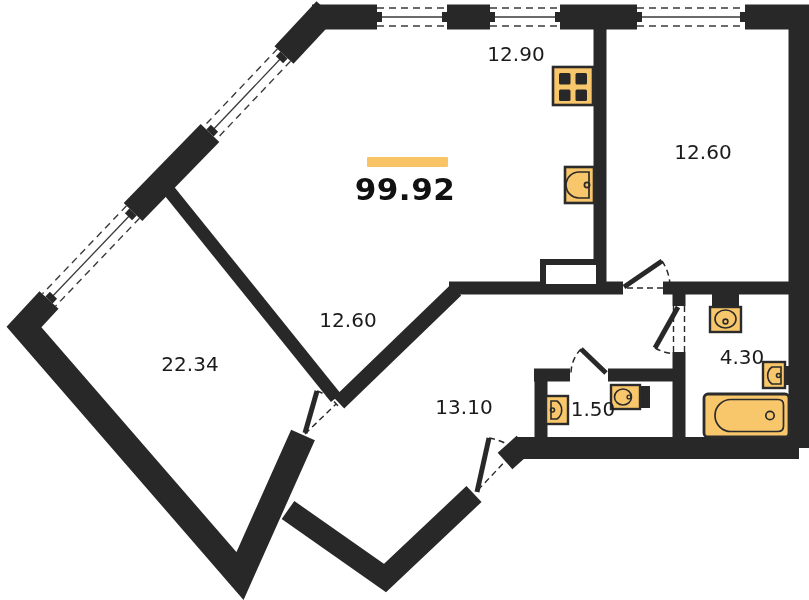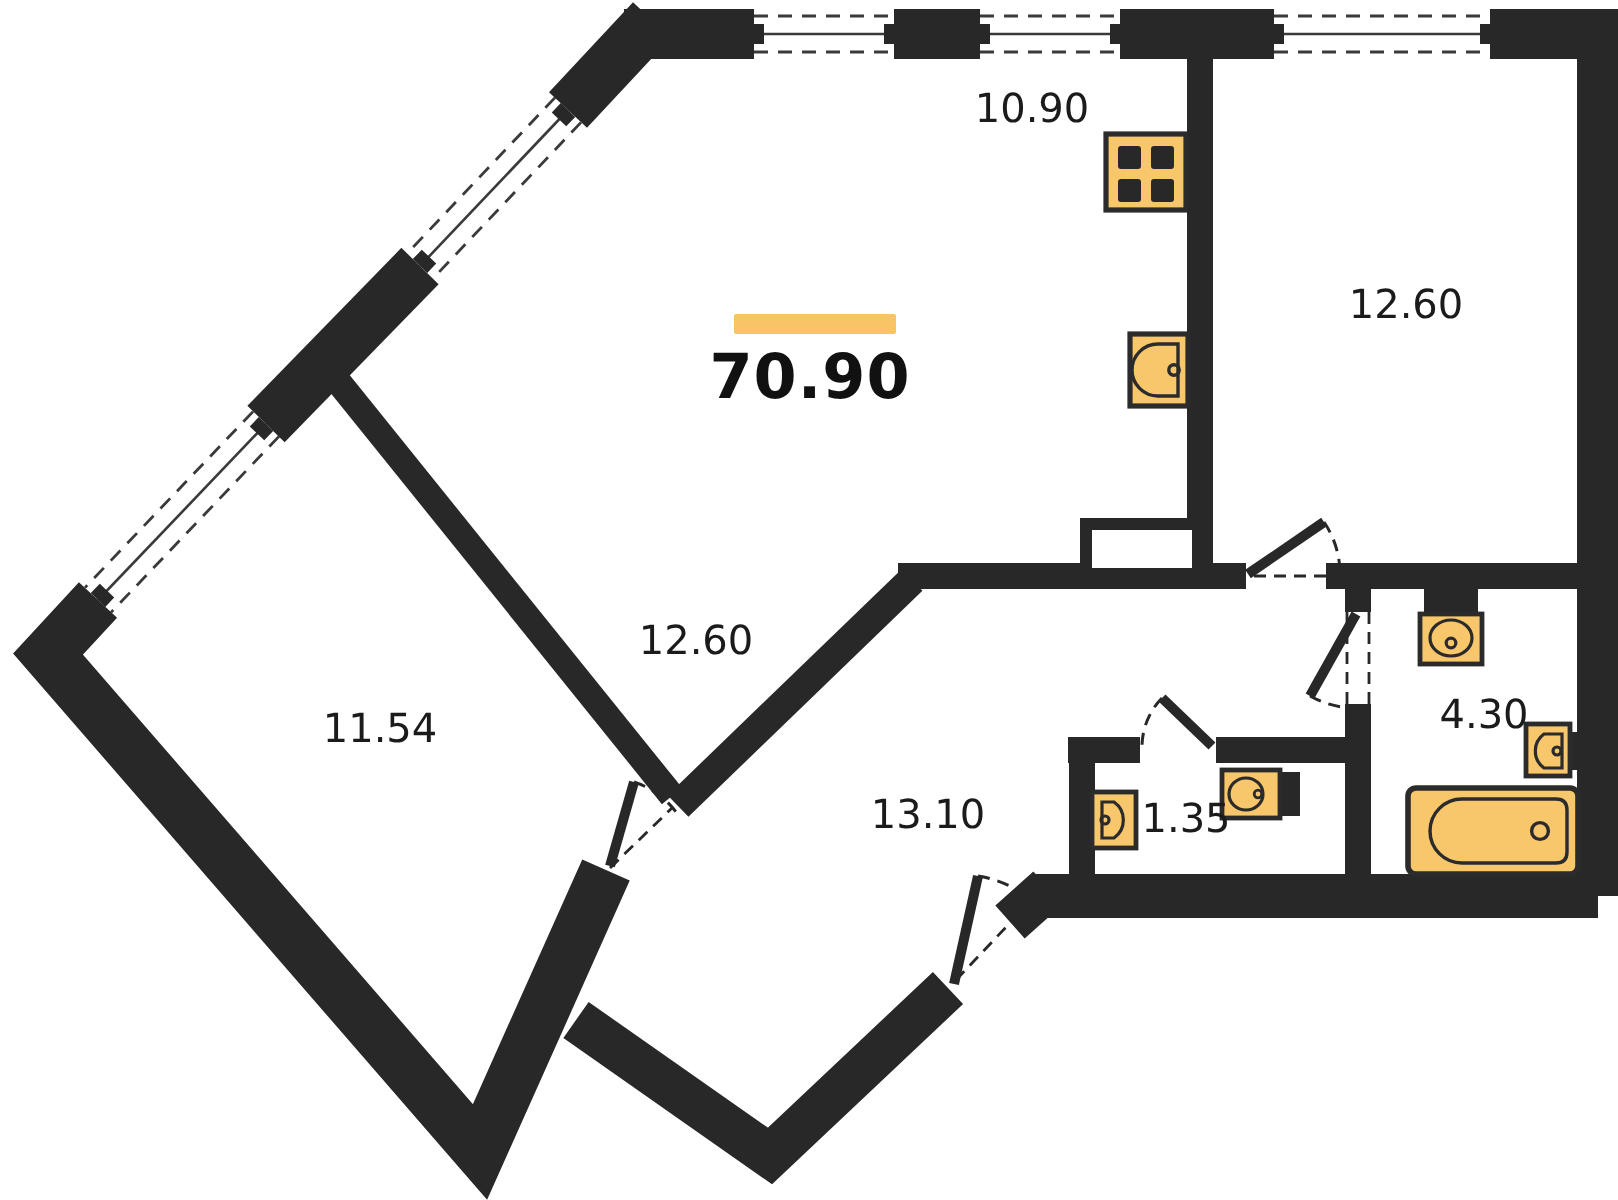--- a/index.html
+++ b/index.html
@@ -167,24 +167,24 @@
       </g>
 
       <g>
         <rect x="704" y="394" width="85" height="43" rx="4" fill="#F8C76B" stroke-width="2.8"></rect>
         <path d="M778 399.5 L731 399.5 A16 16 0 0 0 731 431.5 L778 431.5 Q783.5 431.5 783.5 426 L783.5 405 Q783.5 399.5 778 399.5 Z" fill="none" stroke-width="1.7"></path>
         <circle cx="770" cy="415.5" r="4.2" fill="none" stroke-width="1.7"></circle>
       </g>
     </g>
   </svg>
 
-  <div class="room-label" style="left:516px;top:54px">10.90</div>
+  <div class="room-label" style="left:516px;top:54px">12.90</div>
   <div class="room-label" style="left:703px;top:152px">12.60</div>
   <div class="room-label" style="left:348px;top:320px">12.60</div>
-  <div class="room-label" style="left:190px;top:364px">11.54</div>
+  <div class="room-label" style="left:190px;top:364px">22.34</div>
   <div class="room-label" style="left:464px;top:407px">13.10</div>
-  <div class="room-label" style="left:593px;top:409px">1.35</div>
+  <div class="room-label" style="left:593px;top:409px">1.50</div>
   <div class="room-label" style="left:742px;top:357px">4.30</div>
 
   <div class="total-bar"></div>
-  <div class="total-value">70.90</div>
+  <div class="total-value">99.92</div>
 
 </div>
 
 </body></html>

